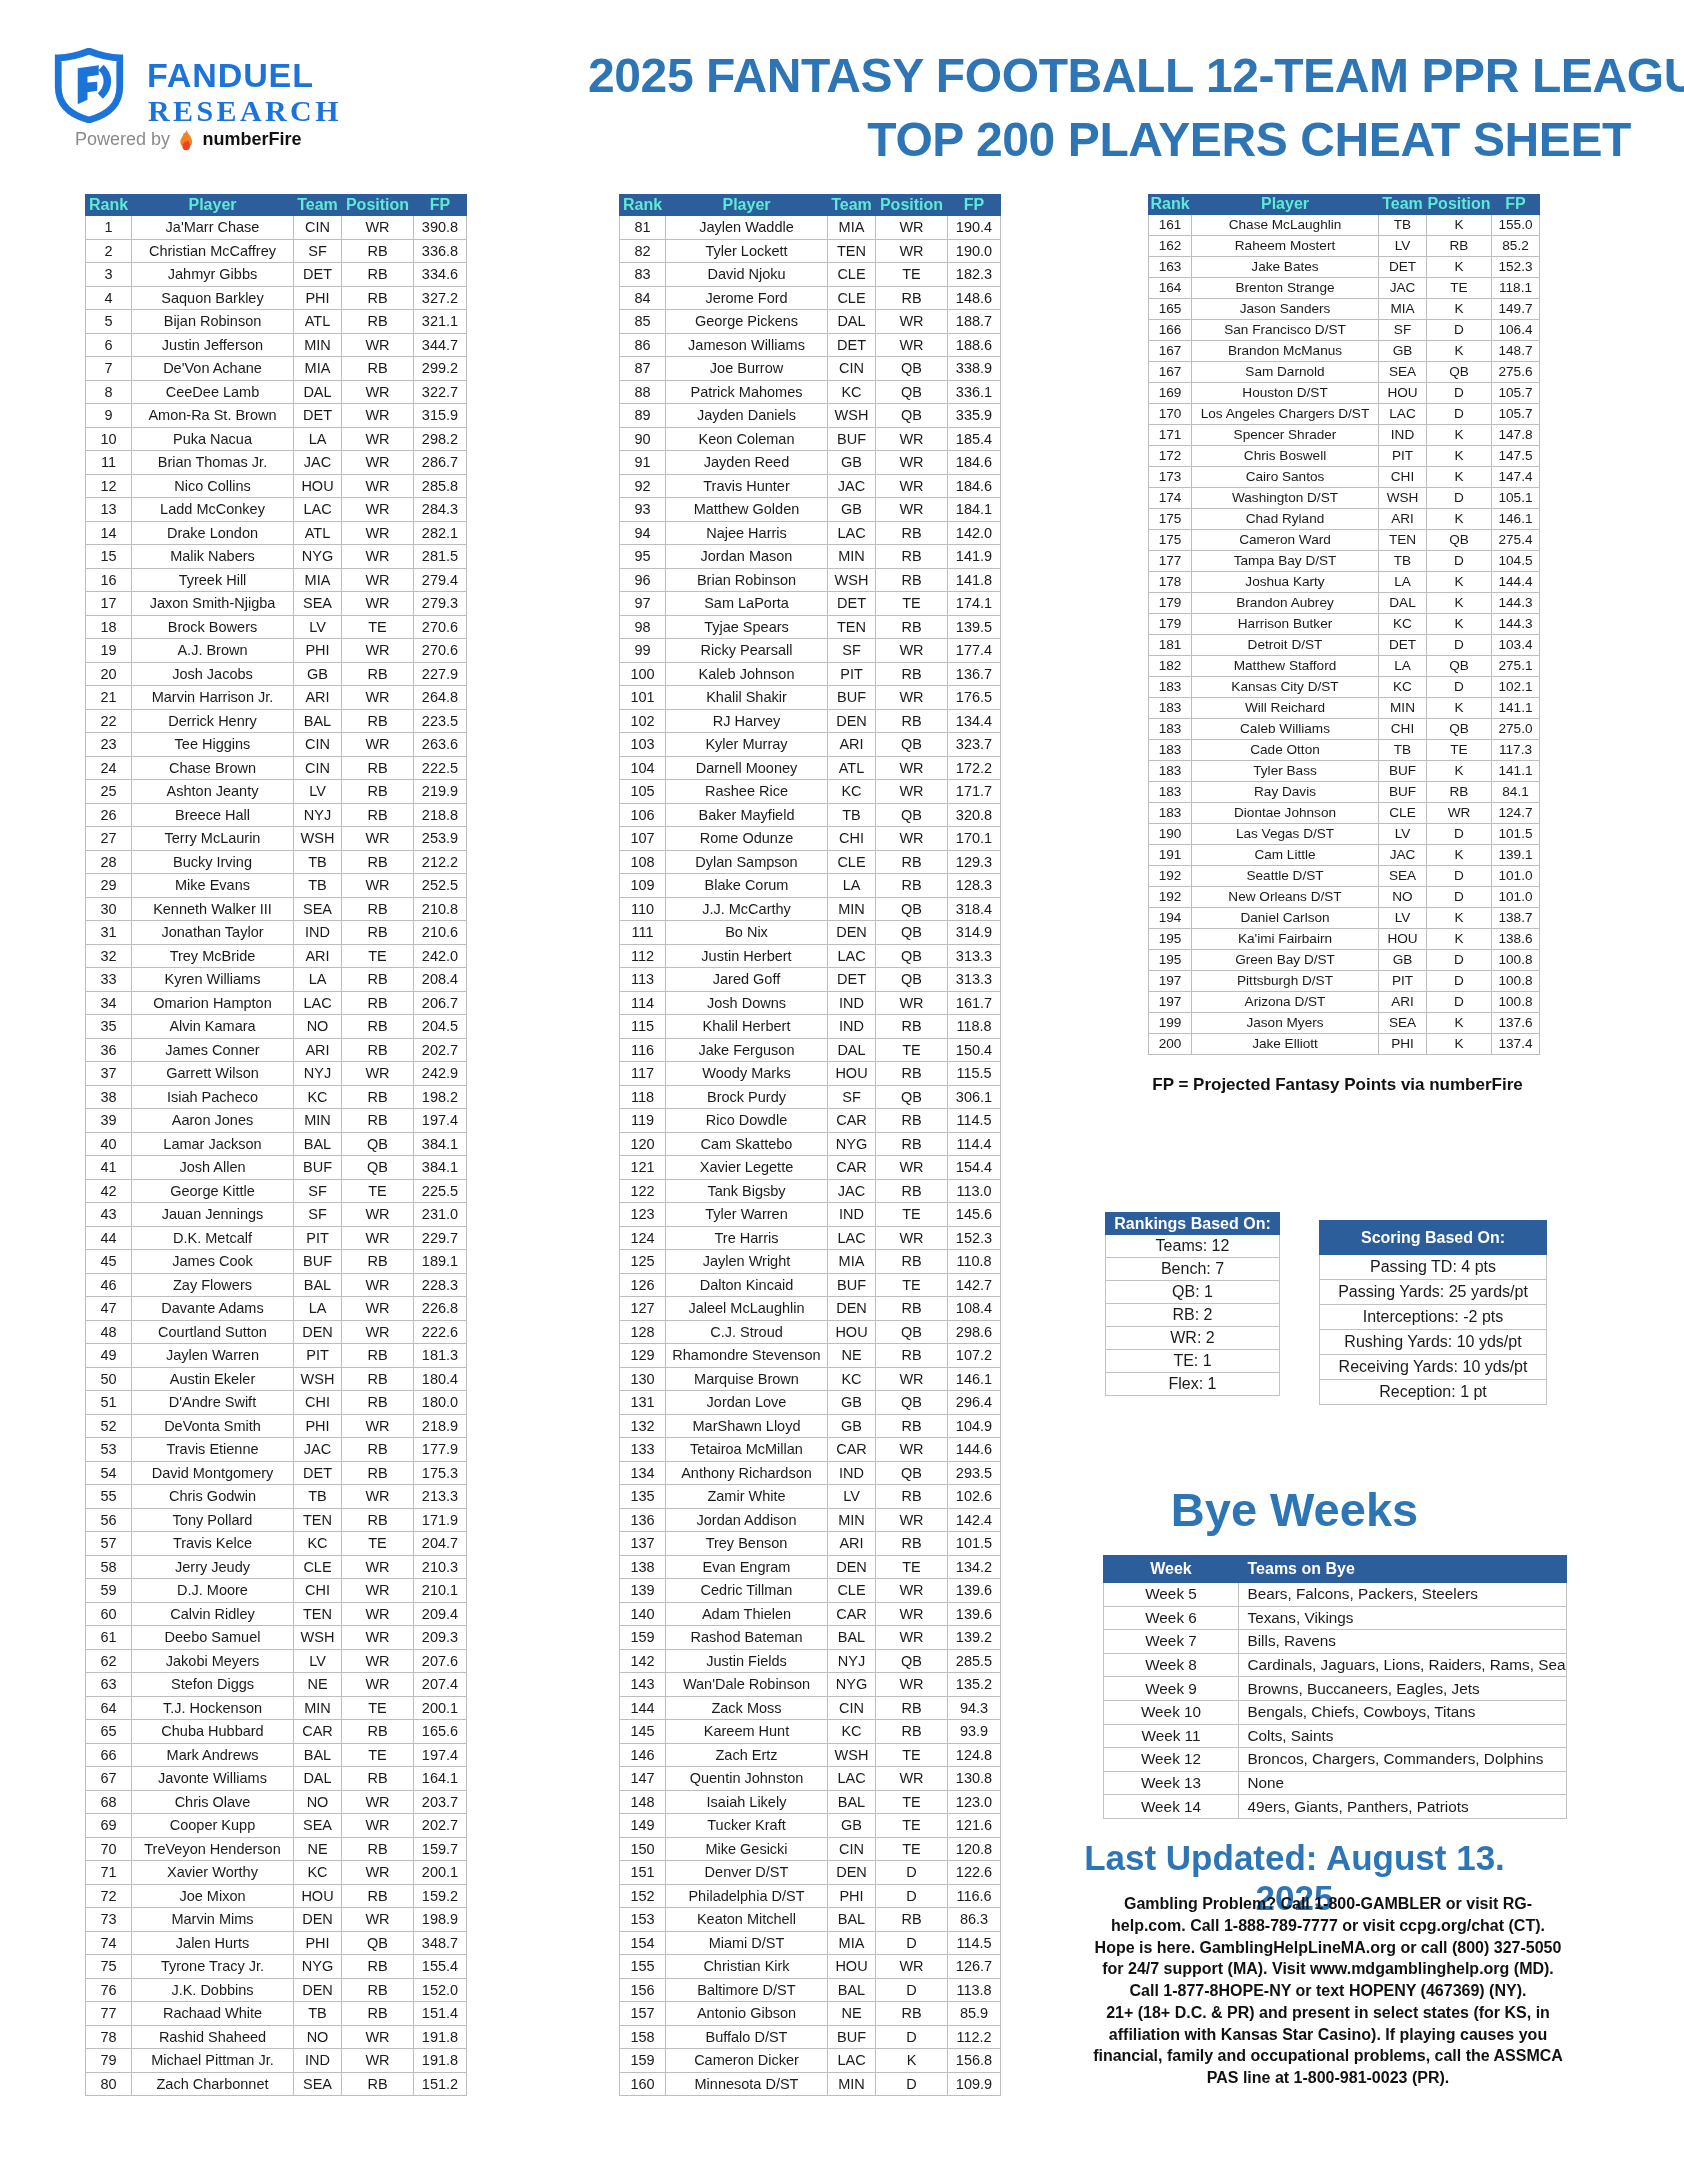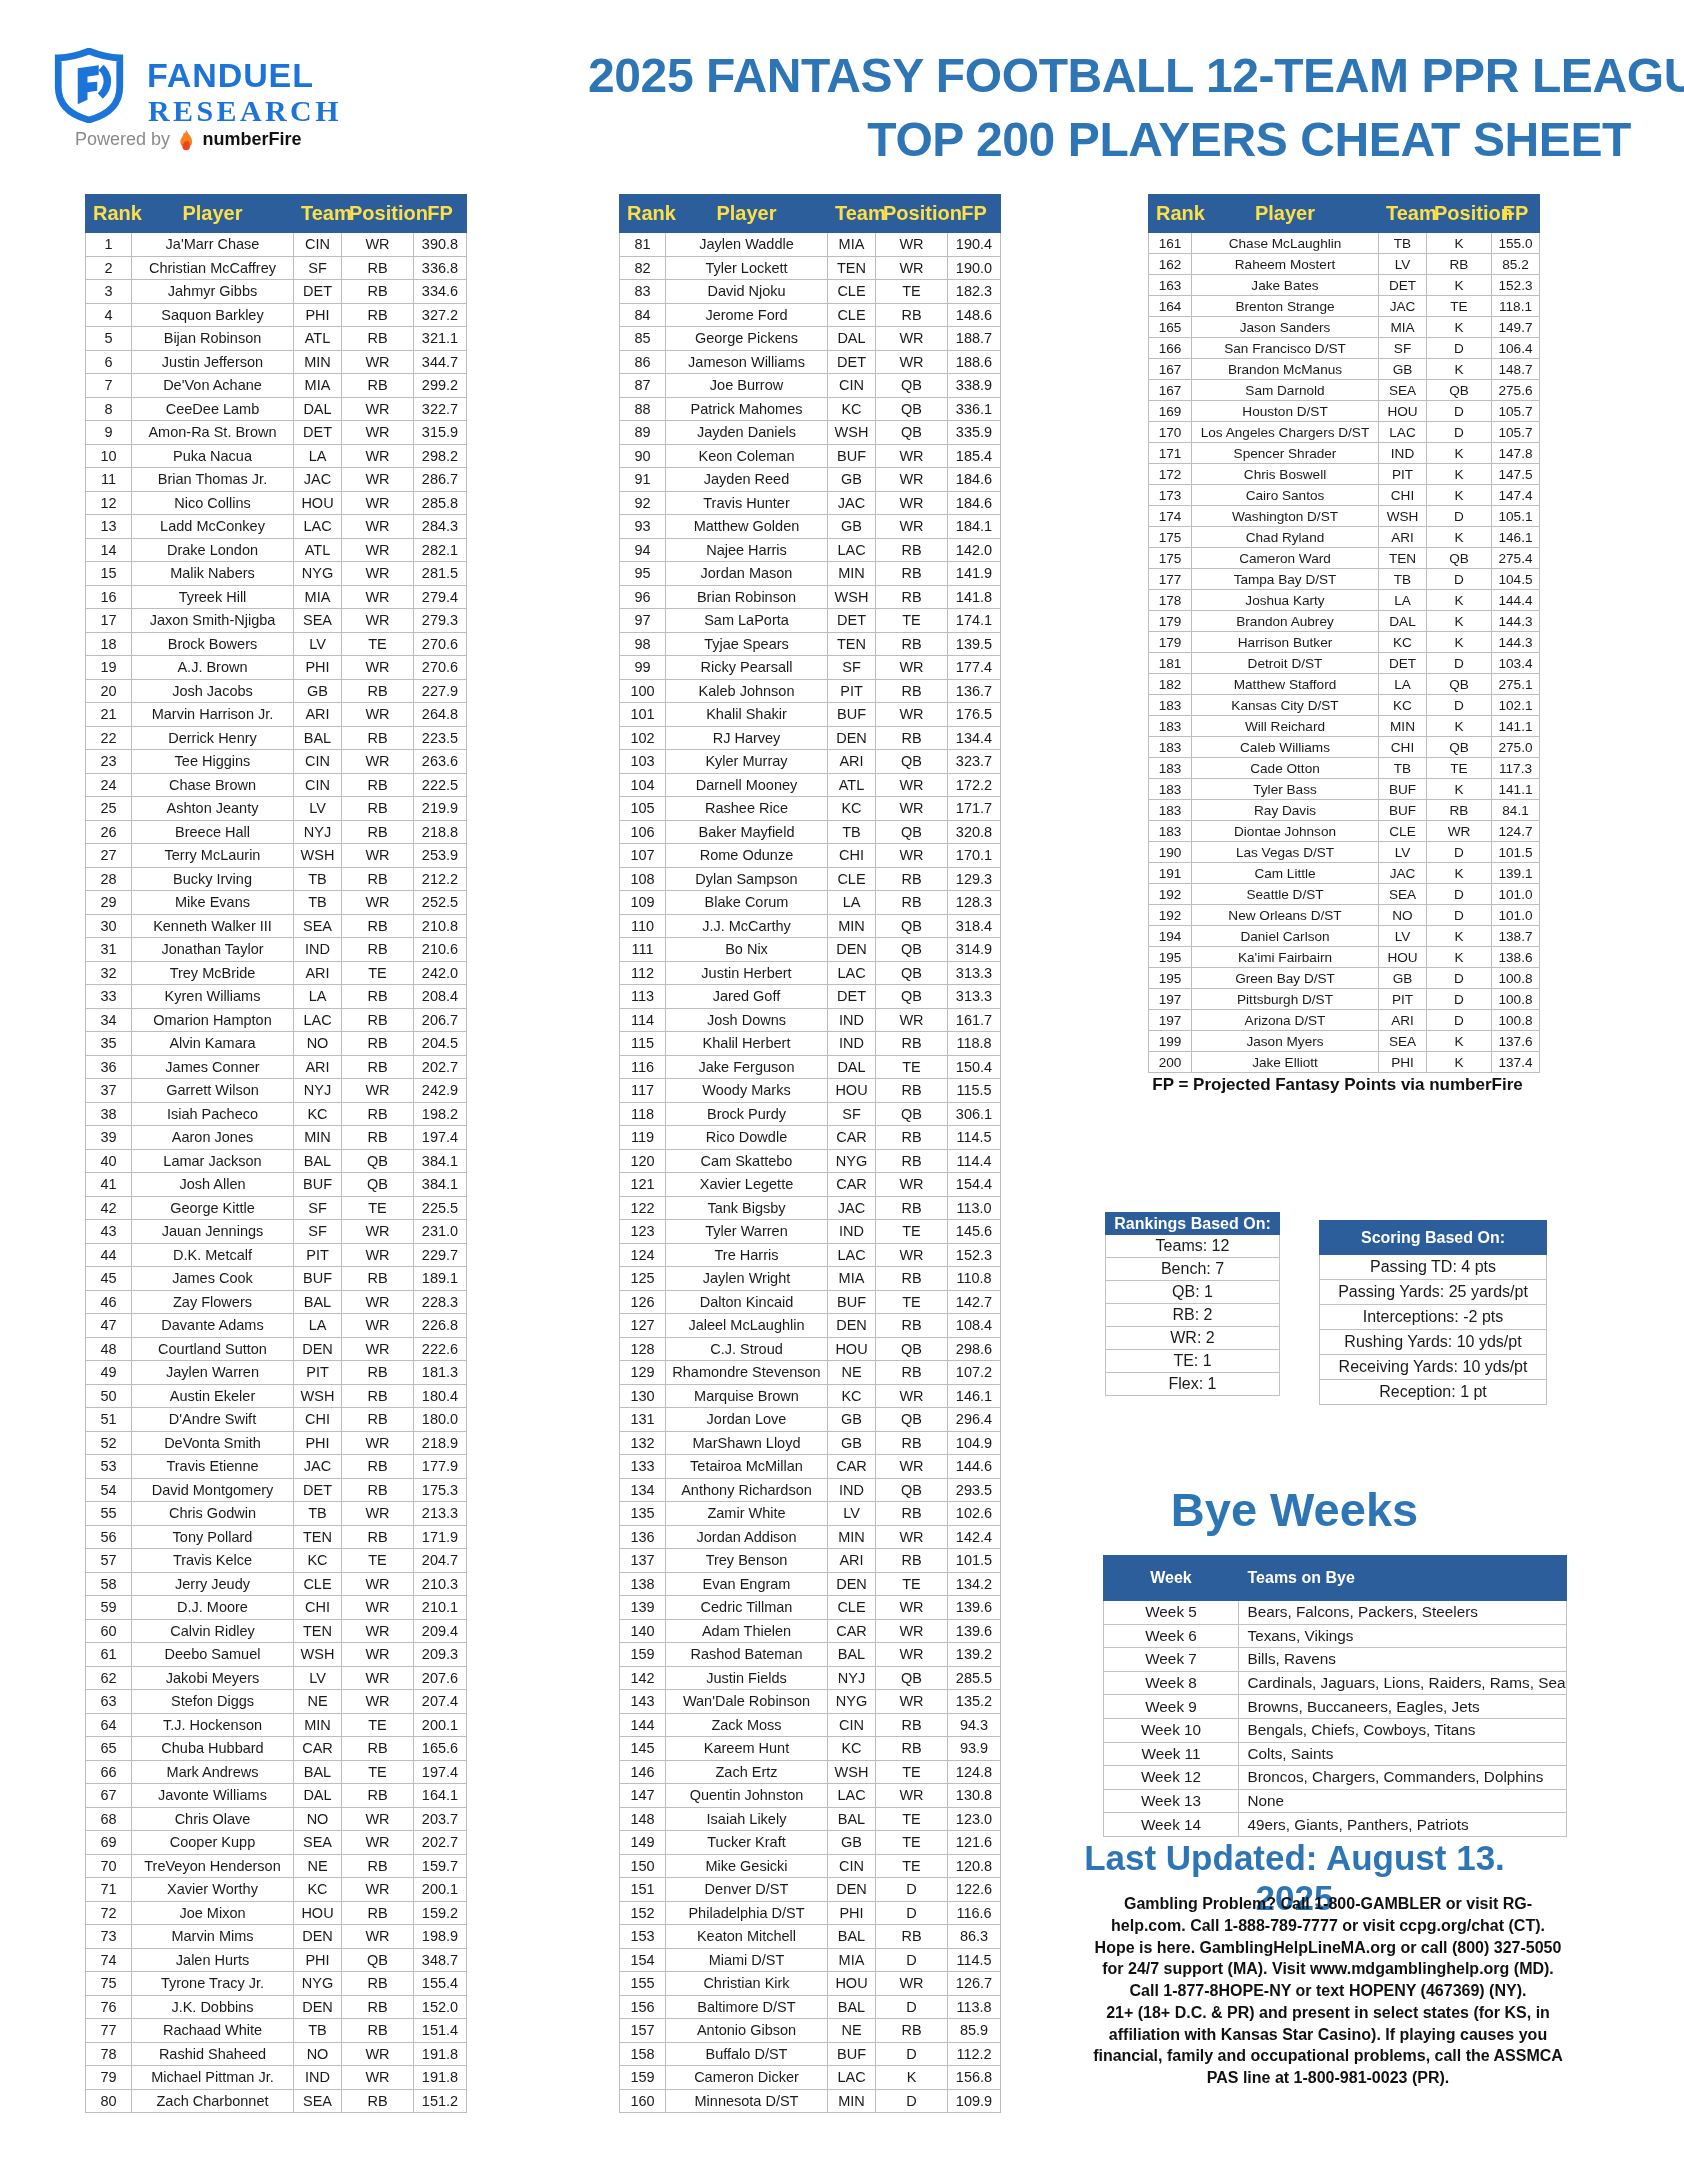--- a/index.html
+++ b/index.html
@@ -14,21 +14,21 @@
   .powered { position:absolute; left:75px; top:129px; font-size:18px; color:#8a8a8a; display:flex; gap:6px; }
   .powered .nf { color:#111; font-weight:bold; }
   .flame-icon { width:20.4px; height:22px; display:inline-block; }
 
   .title-block { position:absolute; left:588px; right:54px; top:44px; text-align:right; color:#2e75b6; font-weight:bold; }
   .title-line { font-size:48px; line-height:1.34; letter-spacing:-0.4px; white-space:nowrap; }
 
   
   table { border-collapse:collapse; table-layout:fixed; background:#fff; }
   .ptable { position:absolute; top:194px; }
-  .ptable th { background:#2d5e9c; color:#fde047; font-size:20px; font-weight:bold; border:0.9px solid #2d5e9c; padding:7px; }
+  .ptable th { background:#2d5e9c; color:#5eead4; font-size:16px; font-weight:bold; border:0.9px solid #2d5e9c; padding:0; }
   .ptable td { border:0.9px solid #bdbdbd; font-size:14.5px; text-align:center; padding:0 1.7px; overflow:hidden; white-space:nowrap; }
   .ptable.t1 { left:85px; width:380px; }
   .ptable.t2 { left:619px; width:380px; }
   .ptable.t3 { left:1148px; width:390px; }
   .ptable.t1 th, .ptable.t2 th { height:21px; }
   .ptable.t1 td, .ptable.t2 td { height:23.5px; }
   .ptable.t3 th { height:19.6px; }
   .ptable.t3 td { height:21px; font-size:13.6px; }
 
   
@@ -41,21 +41,21 @@
   .panel.rankings { left:1105px; top:1212px; width:175px; }
   .panel.rankings .p-head { height:23px; }
   .panel.rankings .p-item { height:23px; }
   .panel.scoring { left:1319px; top:1220px; width:228px; }
   .panel.scoring .p-head { height:35px; }
   .panel.scoring .p-item { height:25px; }
 
   
   .bye-title { position:absolute; left:1103px; top:1482px; width:383px; text-align:center; font-size:47px; font-weight:bold; color:#2e75b6; }
   .bye-table { position:absolute; left:1103px; top:1555px; width:464px; }
-  .bye-table th { background:#2d5e9c; color:#fff; font-size:16px; font-weight:bold; height:45px; border:0.9px solid #2d5e9c; }
+  .bye-table th { background:#2d5e9c; color:#fff; font-size:16px; font-weight:bold; height:27px; border:0.9px solid #2d5e9c; }
   .bye-table th:first-child { width:135px; }
   .bye-table th:last-child { text-align:left; padding-left:8.5px; }
   .bye-table td { border:0.9px solid #c2c2c2; height:23.6px; font-size:15.3px; overflow:hidden; white-space:nowrap; }
   .bye-table td:first-child { text-align:center; }
   .bye-table td:last-child { text-align:left; padding-left:8.5px; }
 
   
   .last-updated { position:absolute; left:1056px; top:1838px; width:477px; text-align:center; font-size:35px; font-weight:bold; color:#2e75b6; }
   .disclaimer { position:absolute; left:1093px; top:1893px; width:470px; text-align:center; font-size:16px; font-weight:bold; color:#111; line-height:1.36; }
   .disclaimer p { margin:0; }

